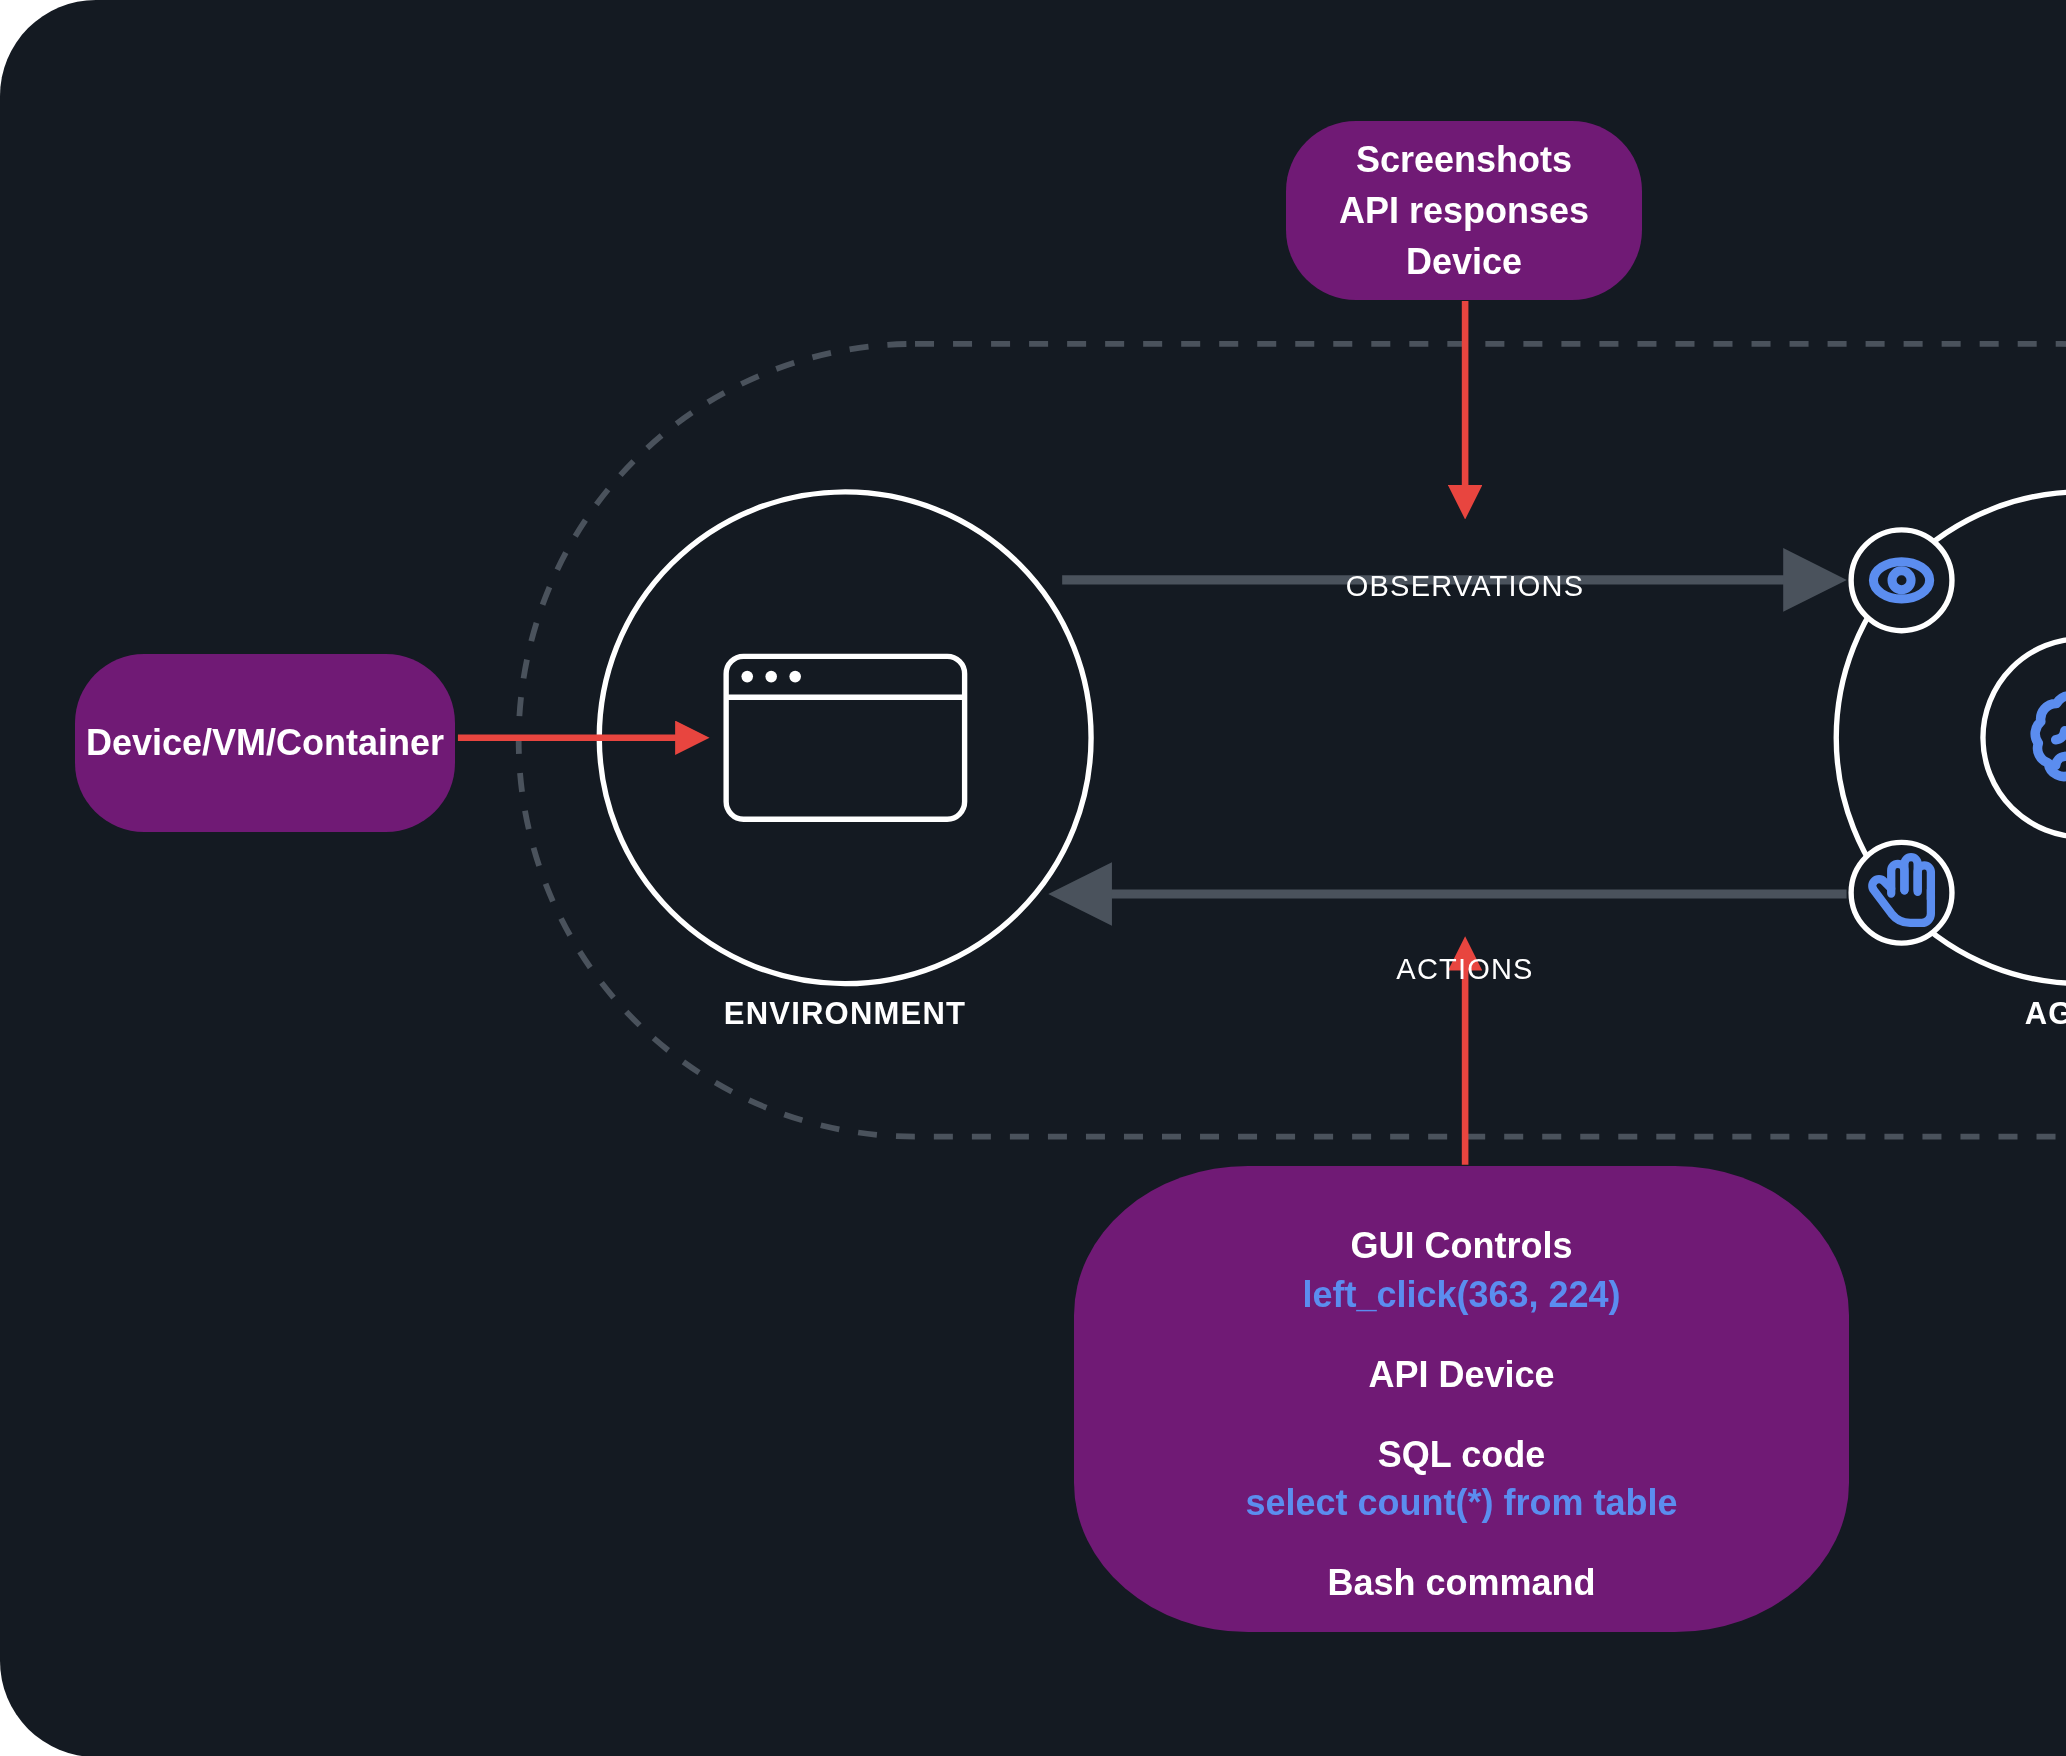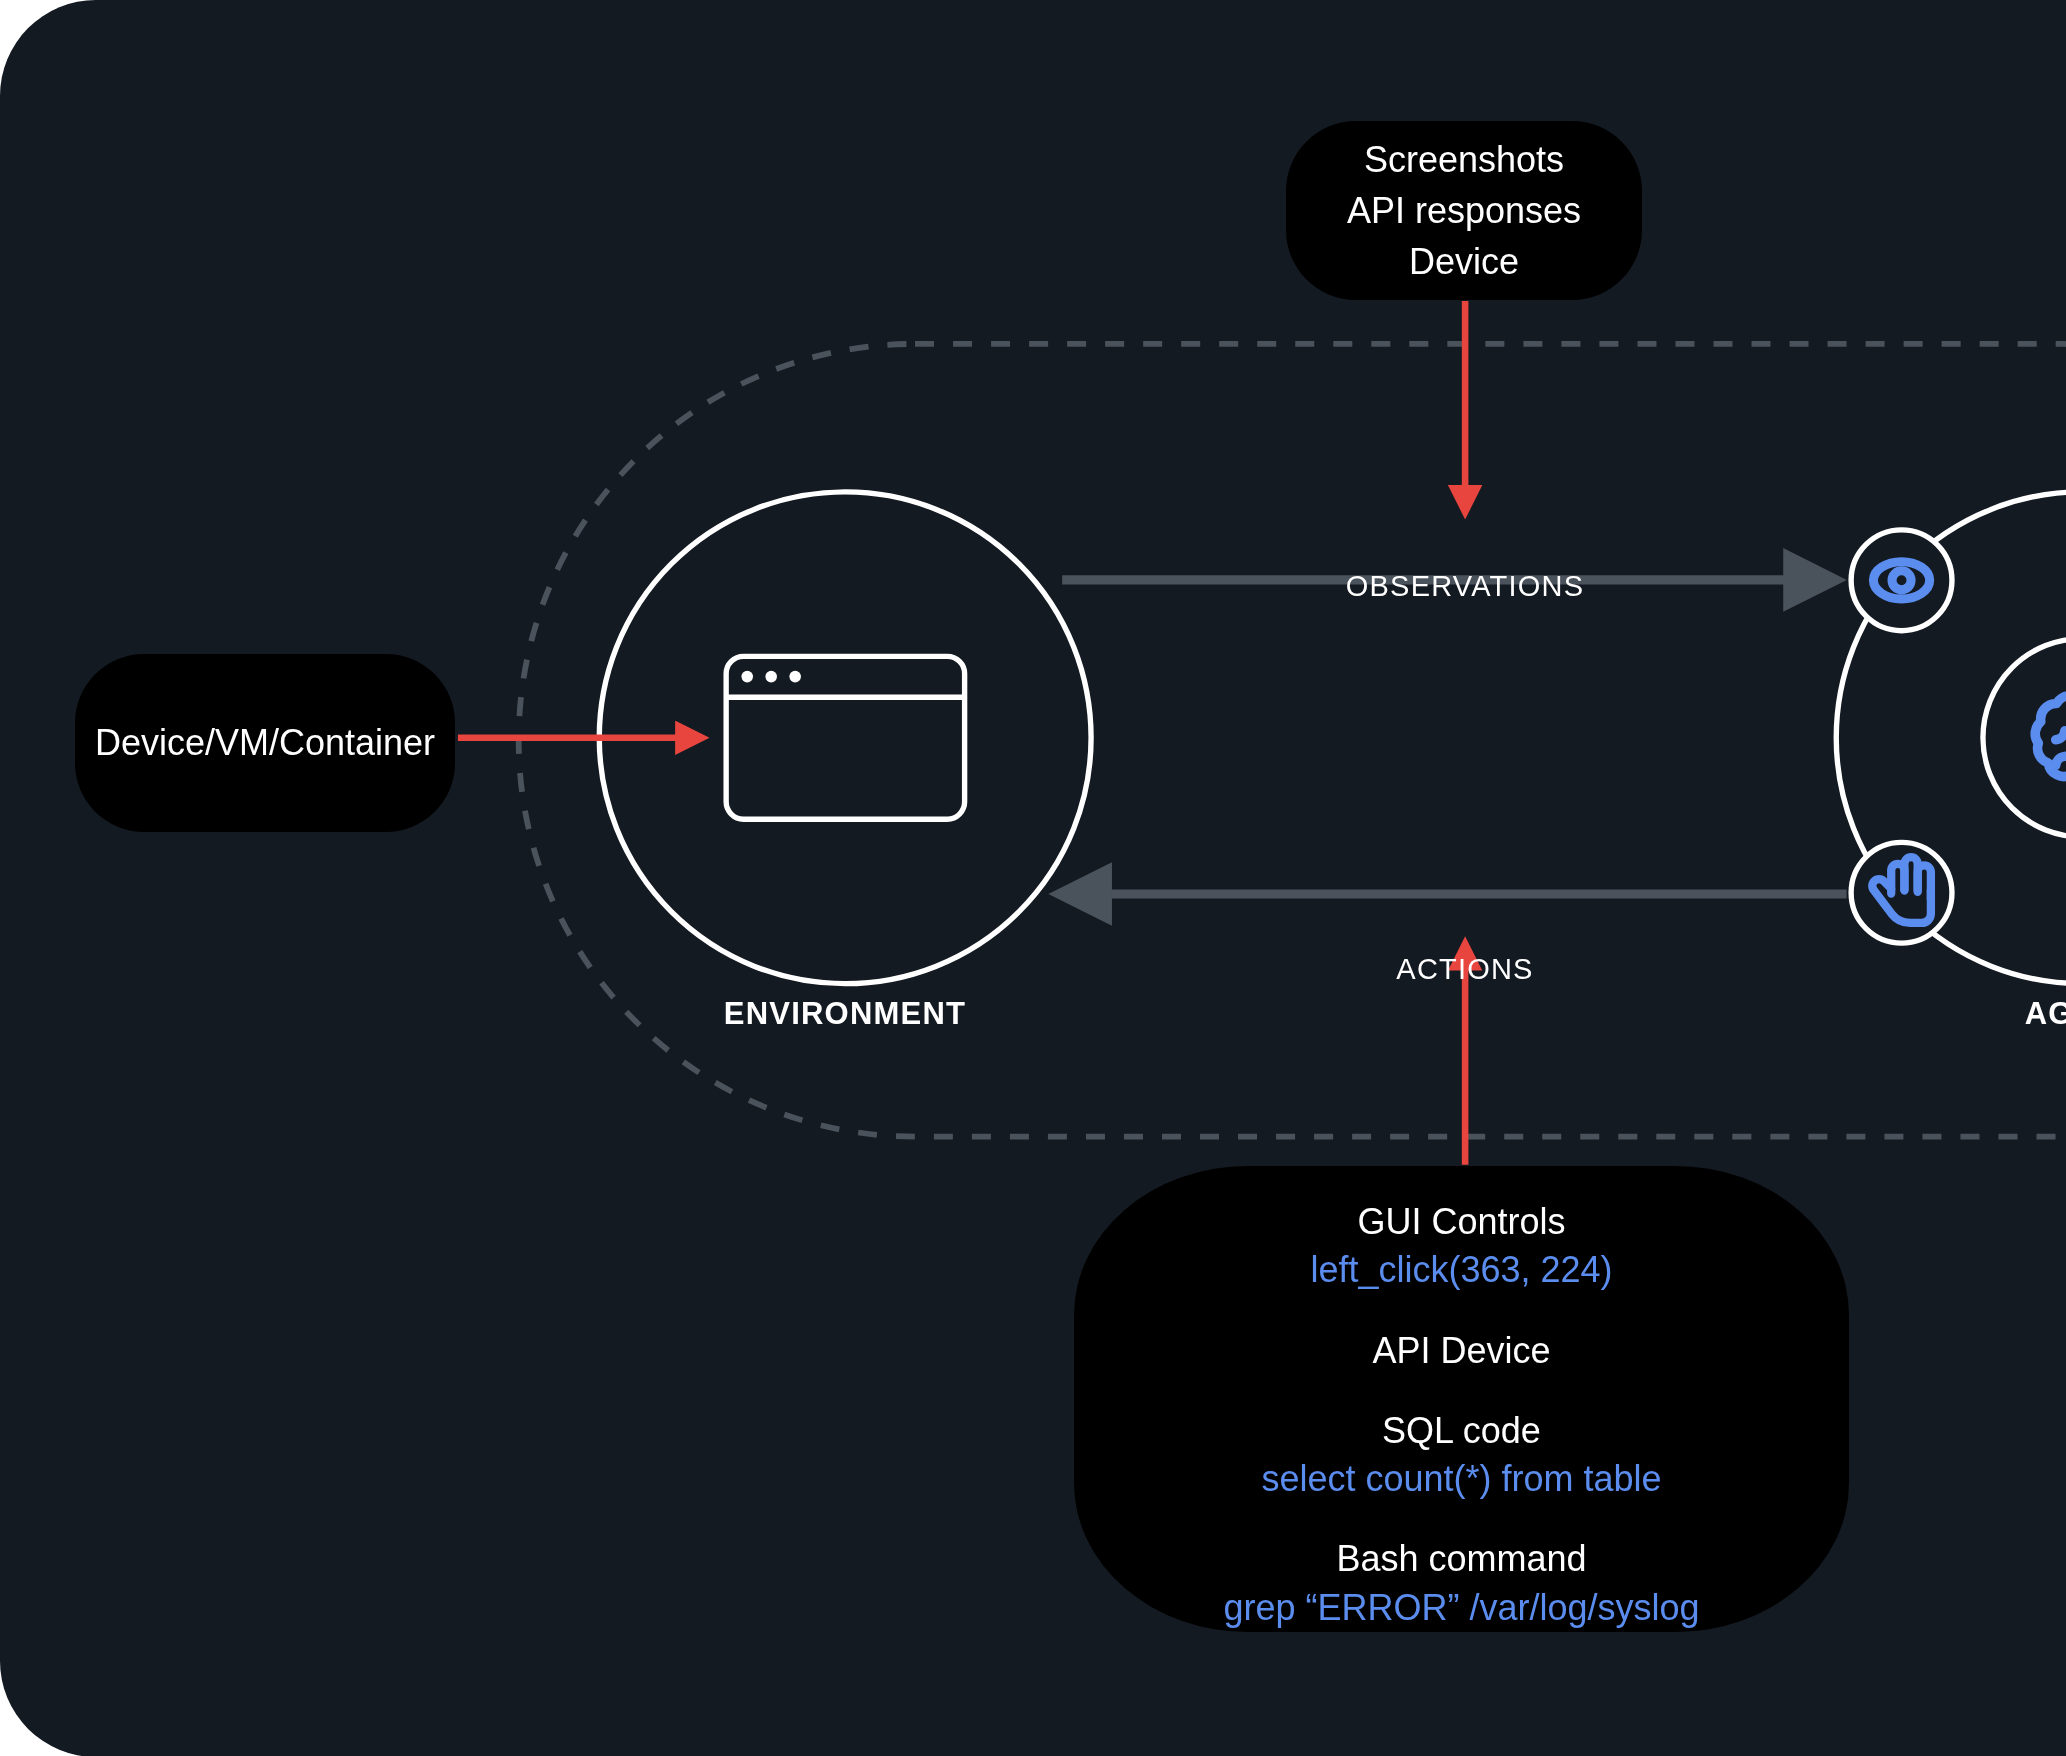--- a/index.html
+++ b/index.html
@@ -25,28 +25,29 @@
     position: absolute;
     inset: 0;
     width: 2917px;
     height: 1757px;
     display: block;
   }
 
   
   .pill {
     position: absolute;
-    background: #000000;
+    background: #701a75;
     display: flex;
     flex-direction: column;
     align-items: center;
     justify-content: center;
     color: #ffffff;
     text-align: center;
     line-height: 1.42;
+    font-weight: bold;
   }
   .pill .line { display: block; white-space: nowrap; }
 
   #pill-observation-sources {
     left: 1286px;
     top: 121px;
     width: 356px;
     height: 179px;
     border-radius: 70px;
     font-size: 36px;
@@ -180,21 +181,20 @@
     <span class="line">Device/VM/Container</span>
   </div>
 
   <div id="pill-action-types" class="pill">
     <span class="line label">GUI Controls</span>
     <span class="line code">left_click(363, 224)</span>
     <span class="line label">API Device</span>
     <span class="line label">SQL code</span>
     <span class="line code">select count(*) from table</span>
     <span class="line label">Bash command</span>
-    <span class="line code">grep “ERROR” /var/log/syslog</span>
   </div>
 
   <div id="caption-environment" class="node-caption">ENVIRONMENT</div>
   <div id="caption-agent" class="node-caption">AGENT</div>
 
   <div id="label-observations" class="flow-label">OBSERVATIONS</div>
   <div id="label-actions" class="flow-label">ACTIONS</div>
 
 </div>
 

